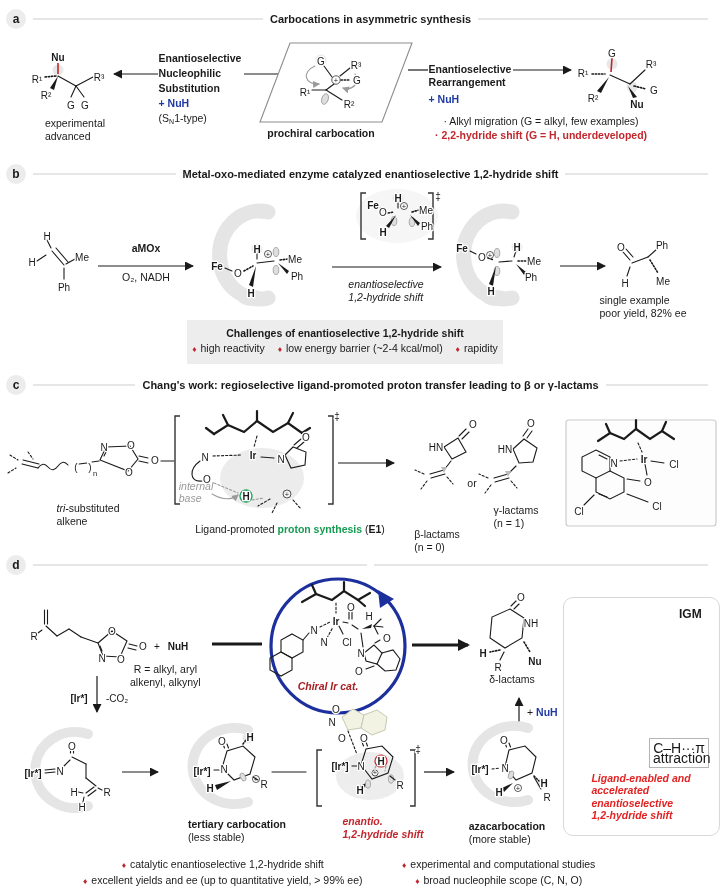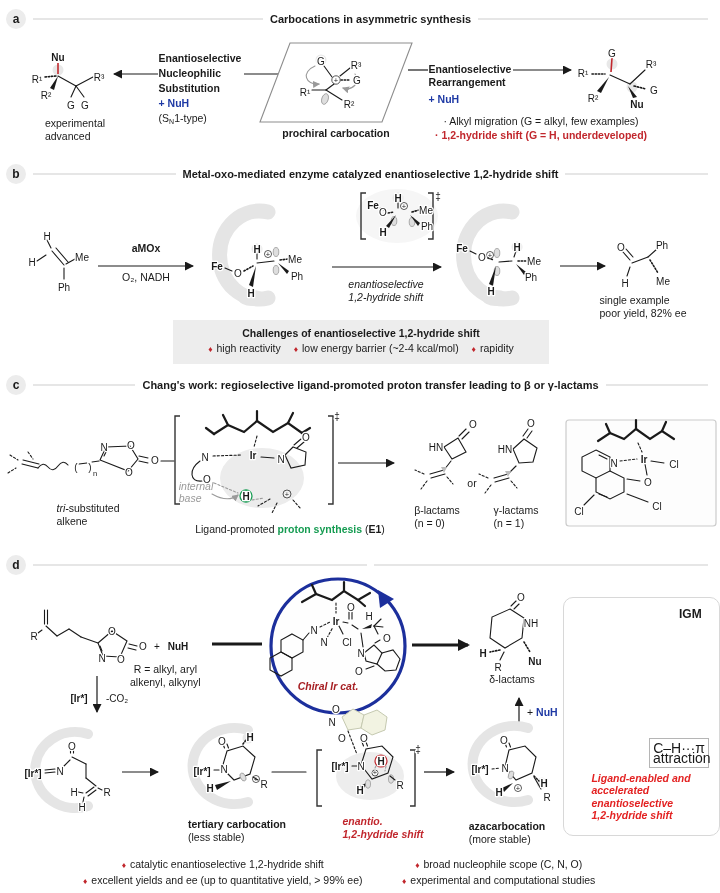--- a/index.html
+++ b/index.html
@@ -586,62 +586,62 @@
   <div>experimental</div>
   <div>advanced</div>
 </div>
 <div class="cap" style="left:200px;top:51px;line-height:15px">
   <div class="b">Enantioselective</div>
   <div class="b">Nucleophilic</div>
   <div class="b">Substitution</div>
   <div class="b blue">+ NuH</div>
   <div><span>(S</span><span class="sub">N</span><span>1-type)</span></div>
 </div>
-<div class="cap b" style="left:336px;top:127px">prochiral carbocation</div>
+<div class="cap b" style="left:321px;top:127px">prochiral carbocation</div>
 <div class="cap" style="left:470px;top:63px">
   <div class="b">Enantioselective</div>
   <div class="b">Rearrangement</div>
   <div class="b blue" style="margin-top:4px">+ NuH</div>
 </div>
 <div class="cap left" style="left:435px;top:115px;line-height:13.5px">
   <div>· Alkyl migration (G = alkyl, few examples)</div>
-  <div class="b red">· 1,2-hydride shift (G = H, underdeveloped)</div>
+  <div class="b red">· 2,2-hydride shift (G = H, underdeveloped)</div>
 </div>
 
 <div class="cap b" style="left:146px;top:242px">aMOx</div>
 <div class="cap" style="left:146px;top:271px">O₂, NADH</div>
 <div class="cap i" style="left:386px;top:278px;line-height:12.5px">
   <div>enantioselective</div>
   <div>1,2-hydride shift</div>
 </div>
 <div class="cap" style="left:643px;top:294px">
   <div>single example</div>
   <div>poor yield, 82% ee</div>
 </div>
-<div class="chbox" style="left:173px;top:320px;width:376px;height:38px">
+<div class="chbox" style="left:187px;top:320px;width:316px;height:38px">
   <div class="b">Challenges of enantioselective 1,2-hydride shift</div>
   <div>
     <span class="dmd">♦</span><span>high reactivity</span>
     <span class="dmd mid">♦</span><span>low energy barrier (~2-4 kcal/mol)</span>
     <span class="dmd mid">♦</span><span>rapidity</span>
   </div>
 </div>
 
 <div class="cap" style="left:88px;top:502px">
   <div><span class="i">tri-</span><span>substituted</span></div>
   <div>alkene</div>
 </div>
 <div class="cap i gray" style="left:196px;top:480px;line-height:12px">
   <div>internal</div>
   <div>base</div>
 </div>
 <div class="cap" style="left:290px;top:523px">
   <span>Ligand-promoted </span><span class="b green">proton synthesis</span><span> (</span><span class="b">E1</span><span>)</span>
 </div>
-<div class="cap" style="left:437px;top:504px">
+<div class="cap" style="left:437px;top:528px">
   <div>β-lactams</div>
   <div>(n = 0)</div>
 </div>
 <div class="cap" style="left:472px;top:477px">or</div>
 <div class="cap" style="left:516px;top:504px">
   <div>γ-lactams</div>
   <div>(n = 1)</div>
 </div>
 
 <div class="cap left" style="left:130px;top:663px">
@@ -675,17 +675,17 @@
 </div>
 <div class="cap" style="left:507px;top:820px">
   <div class="b">azacarbocation</div>
   <div>(more stable)</div>
 </div>
 <div class="cap left" style="left:83px;top:857px;line-height:15px">
   <div><span class="dmd">♦</span><span>catalytic enantioselective 1,2-hydride shift</span></div>
   <div><span class="dmd">♦</span><span>excellent yields and ee (up to quantitative yield, &gt; 99% ee)</span></div>
 </div>
 <div class="cap left" style="left:402px;top:857px;line-height:14.5px">
+  <div><span class="dmd">♦</span><span>experimental and computational studies</span></div>
   <div><span class="dmd">♦</span><span>broad nucleophile scope (C, N, O)</span></div>
-  <div><span class="dmd">♦</span><span>experimental and computational studies</span></div>
 </div>
 
 </div>
 
 </body></html>

